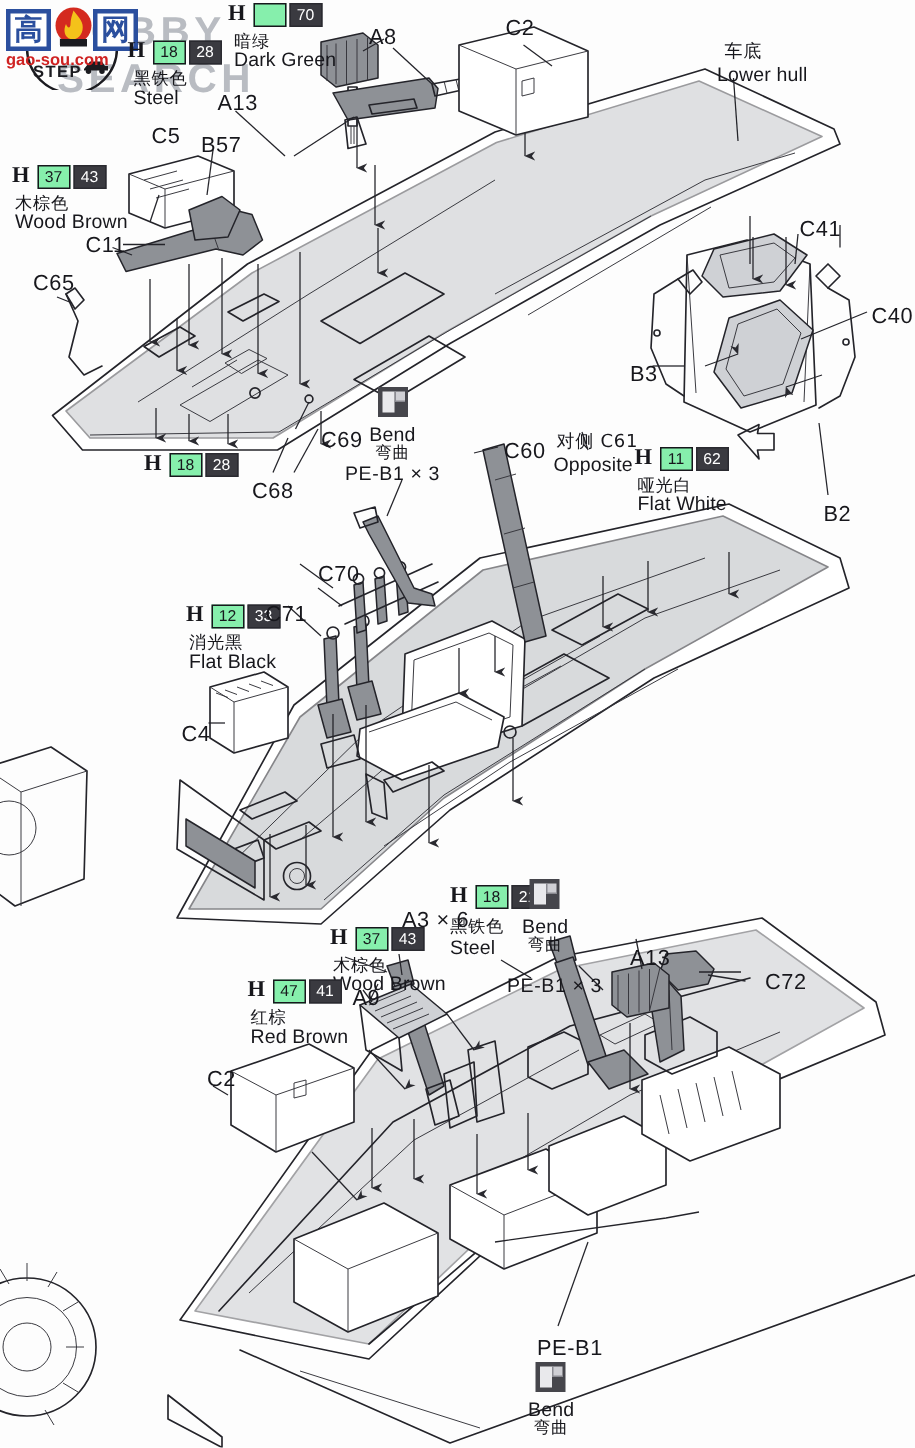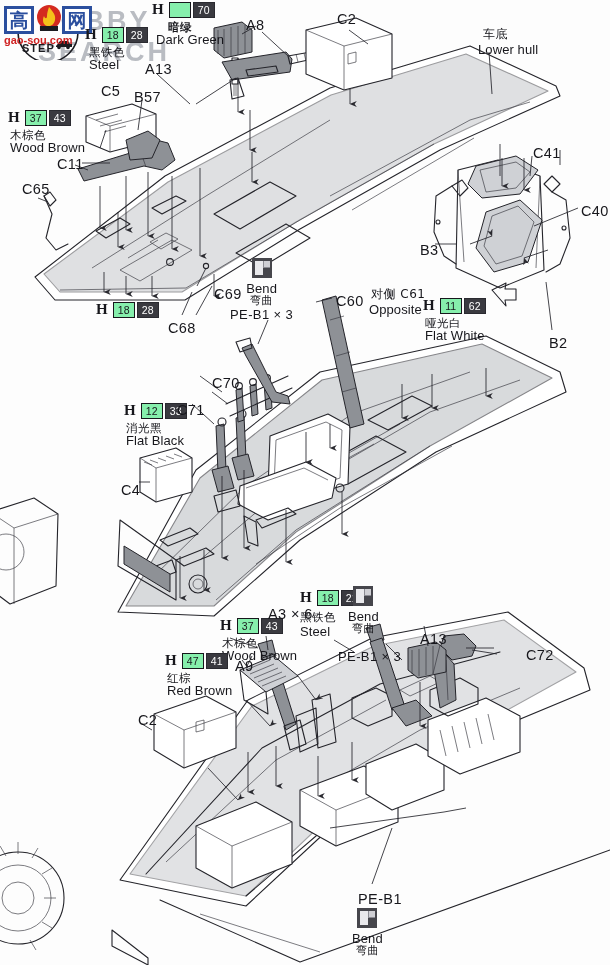--- a/index.html
+++ b/index.html
@@ -352,21 +352,21 @@
     <div class="cjkbox" id="cjk3">网</div>
     <div id="gaosou">gao-sou.com</div>
   </div>
 
   <div class="lbl" style="left:152px;top:2px;">
     <div class="paintrow">
       <span class="hmark">H</span>
       <span class="chipW"></span>
       <span class="chipB">70</span>
     </div>
-    <div class="cn" style="margin-top:3px;margin-left:16px;font-weight:bold;">暗绿</div>
+    <div class="cn" style="margin-top:3px;margin-left:4px;">暗绿</div>
     <div class="en" style="margin-left:4px;">Dark Green</div>
   </div>
 
   <div class="lbl" style="left:85px;top:27px;">
     <div class="paintrow">
       <span class="hmark">H</span>
       <span class="chipW">18</span>
       <span class="chipB">28</span>
     </div>
     <div class="cn" style="margin-top:3px;margin-left:4px;">黑铁色</div>
@@ -481,19 +481,19 @@
       <div class="lbl part" style="left: 581px; top: 204px;">C40</div>
       <div class="lbl part" style="left: 420px; top: 243px;">B3</div>
       <div class="lbl part" style="left: 549px; top: 336px;">B2</div>
       <div class="lbl part" style="left: 214px; top: 287px;">C69</div>
       <div class="lbl part" style="left: 168px; top: 321px;">C68</div>
       <div class="lbl part" style="left: 336px; top: 294px;">C60</div>
       <div class="lbl part" style="left: 212px; top: 376px;">C70</div>
       <div class="lbl part" style="left: 177px; top: 403px;">C71</div>
       <div class="lbl part" style="left: 121px; top: 483px;">C4</div>
       <div class="lbl part" style="left: 420px; top: 632px;">A13</div>
-      <div class="lbl part" style="left: 526px; top: 648px;">C72</div>
+      <div class="lbl part" style="left: 510px; top: 648px;">C72</div>
       <div class="lbl part" style="left: 235px; top: 659px;">A9</div>
       <div class="lbl part" style="left: 138px; top: 713px;">C2</div>
       <div class="lbl part" style="left: 358px; top: 892px;">PE-B1</div>
     </div>
 
 </div>
 
 </body></html>

